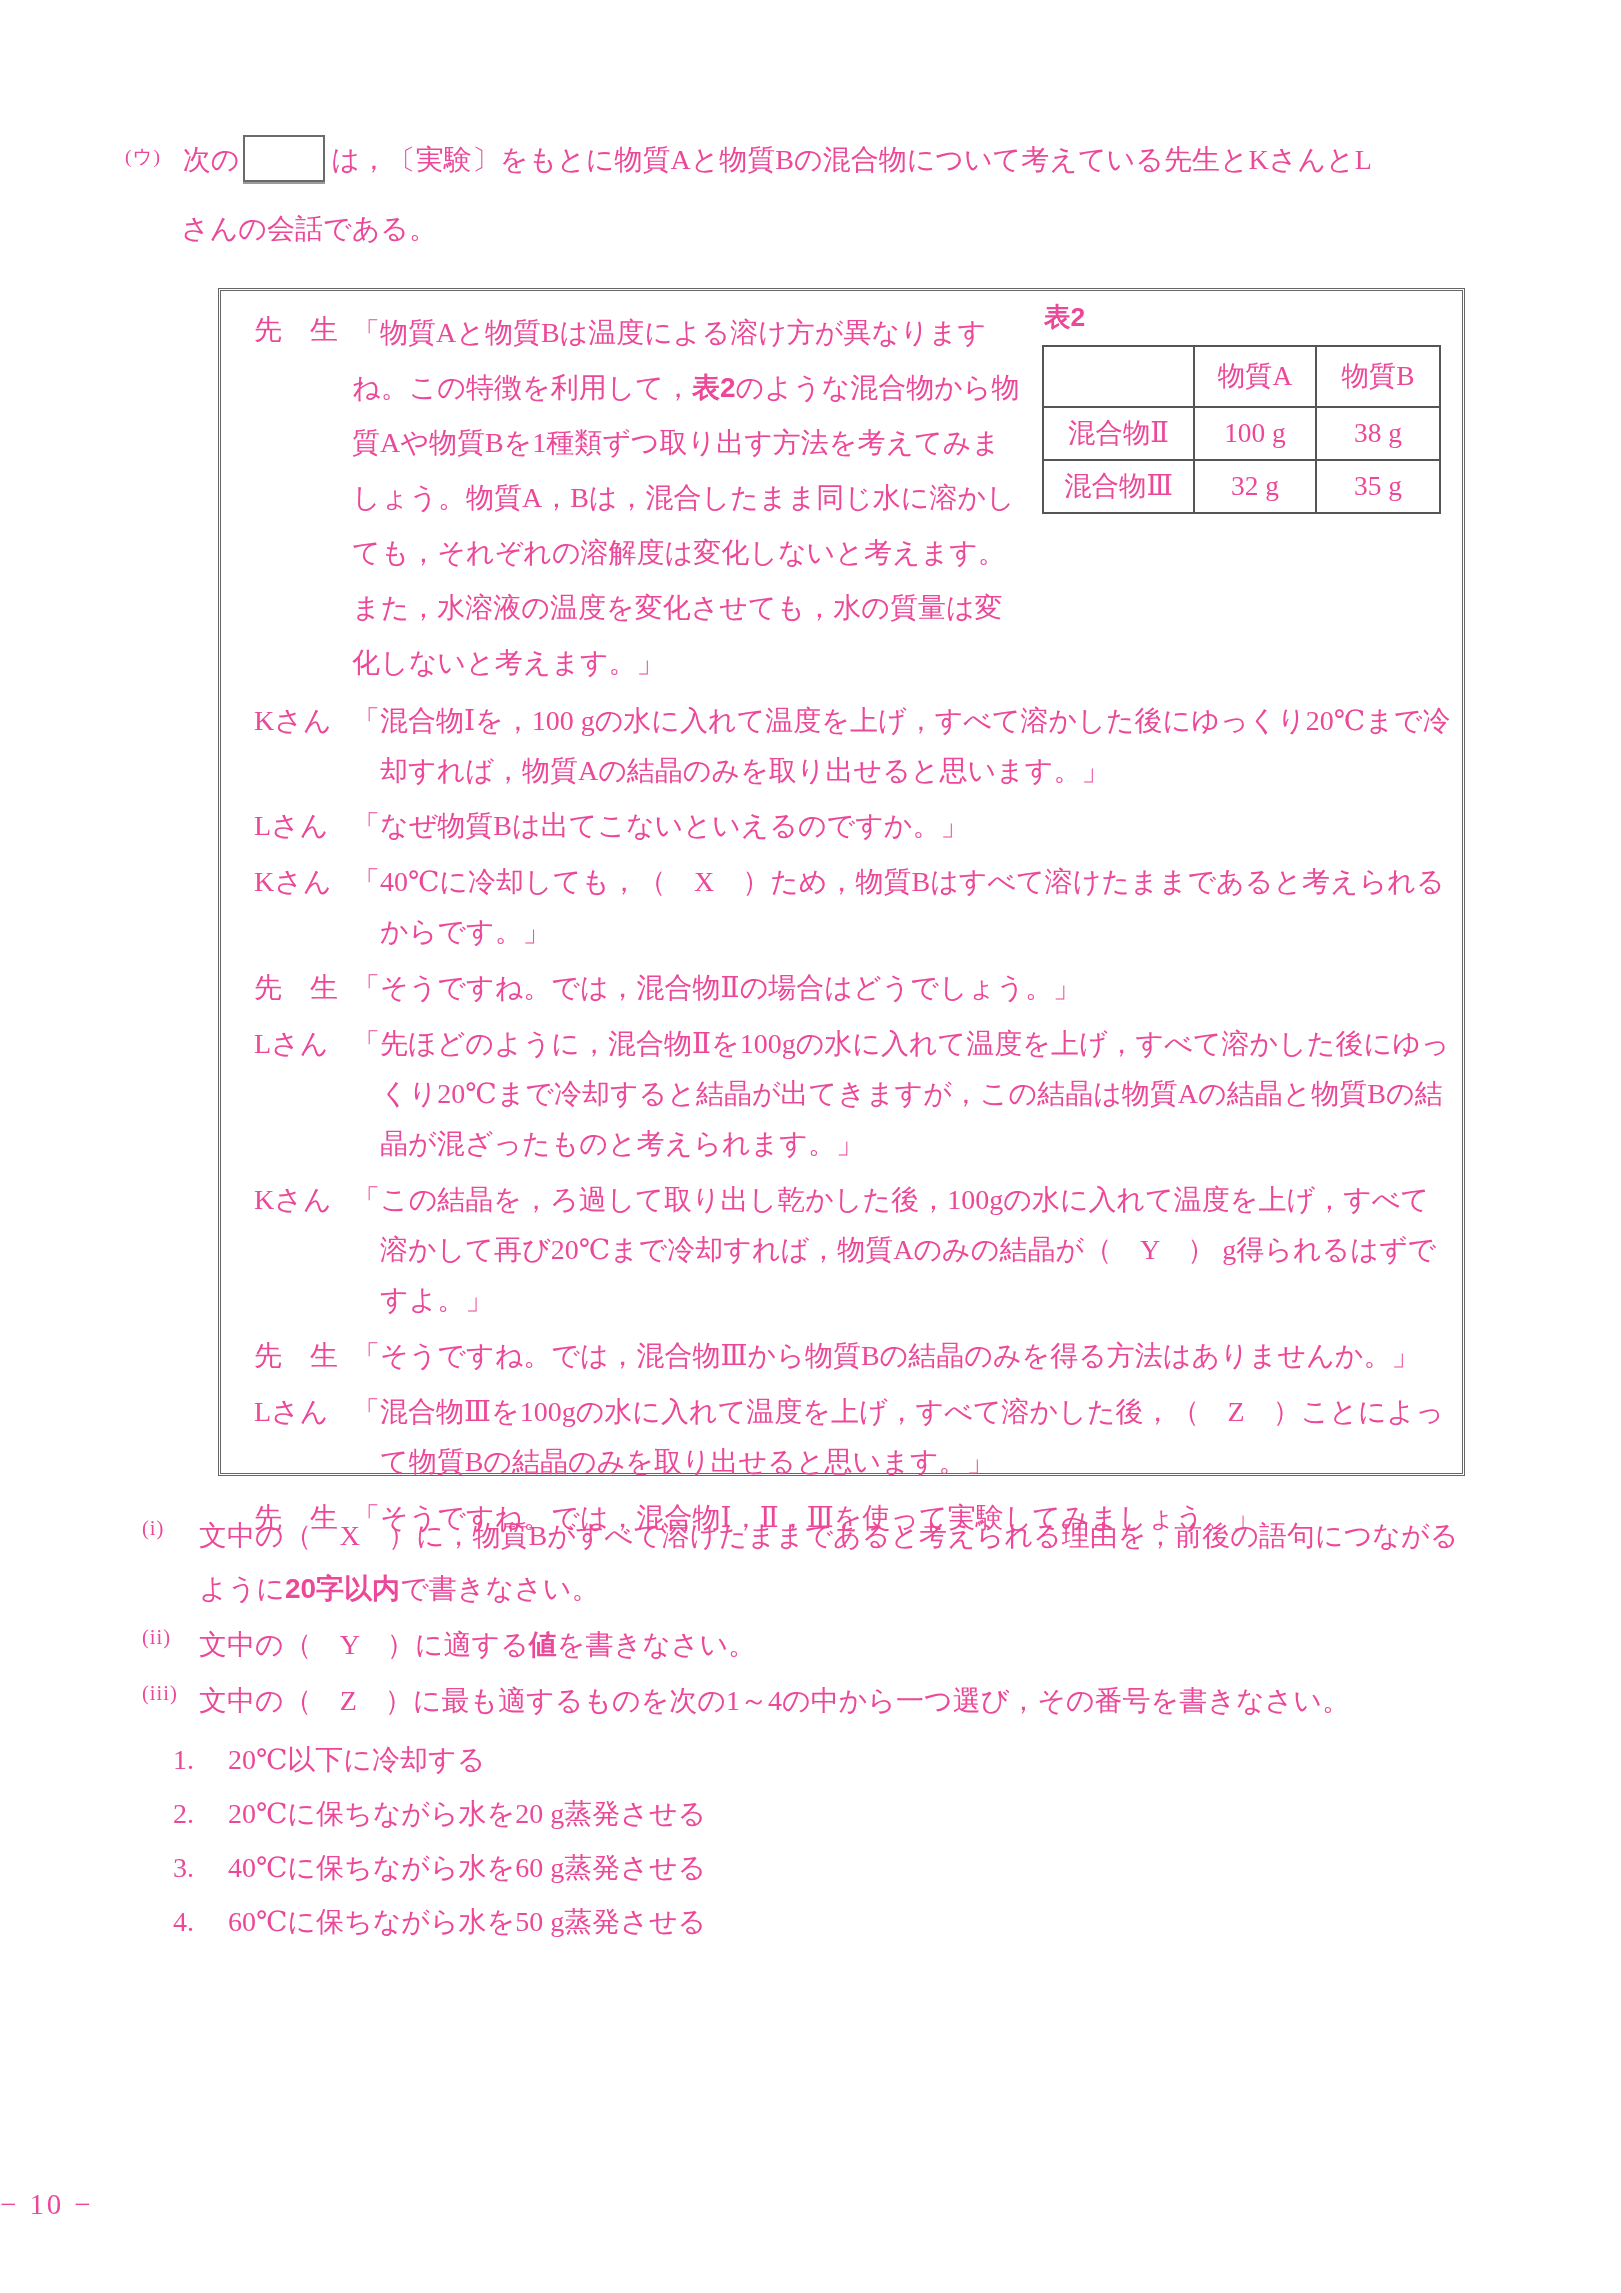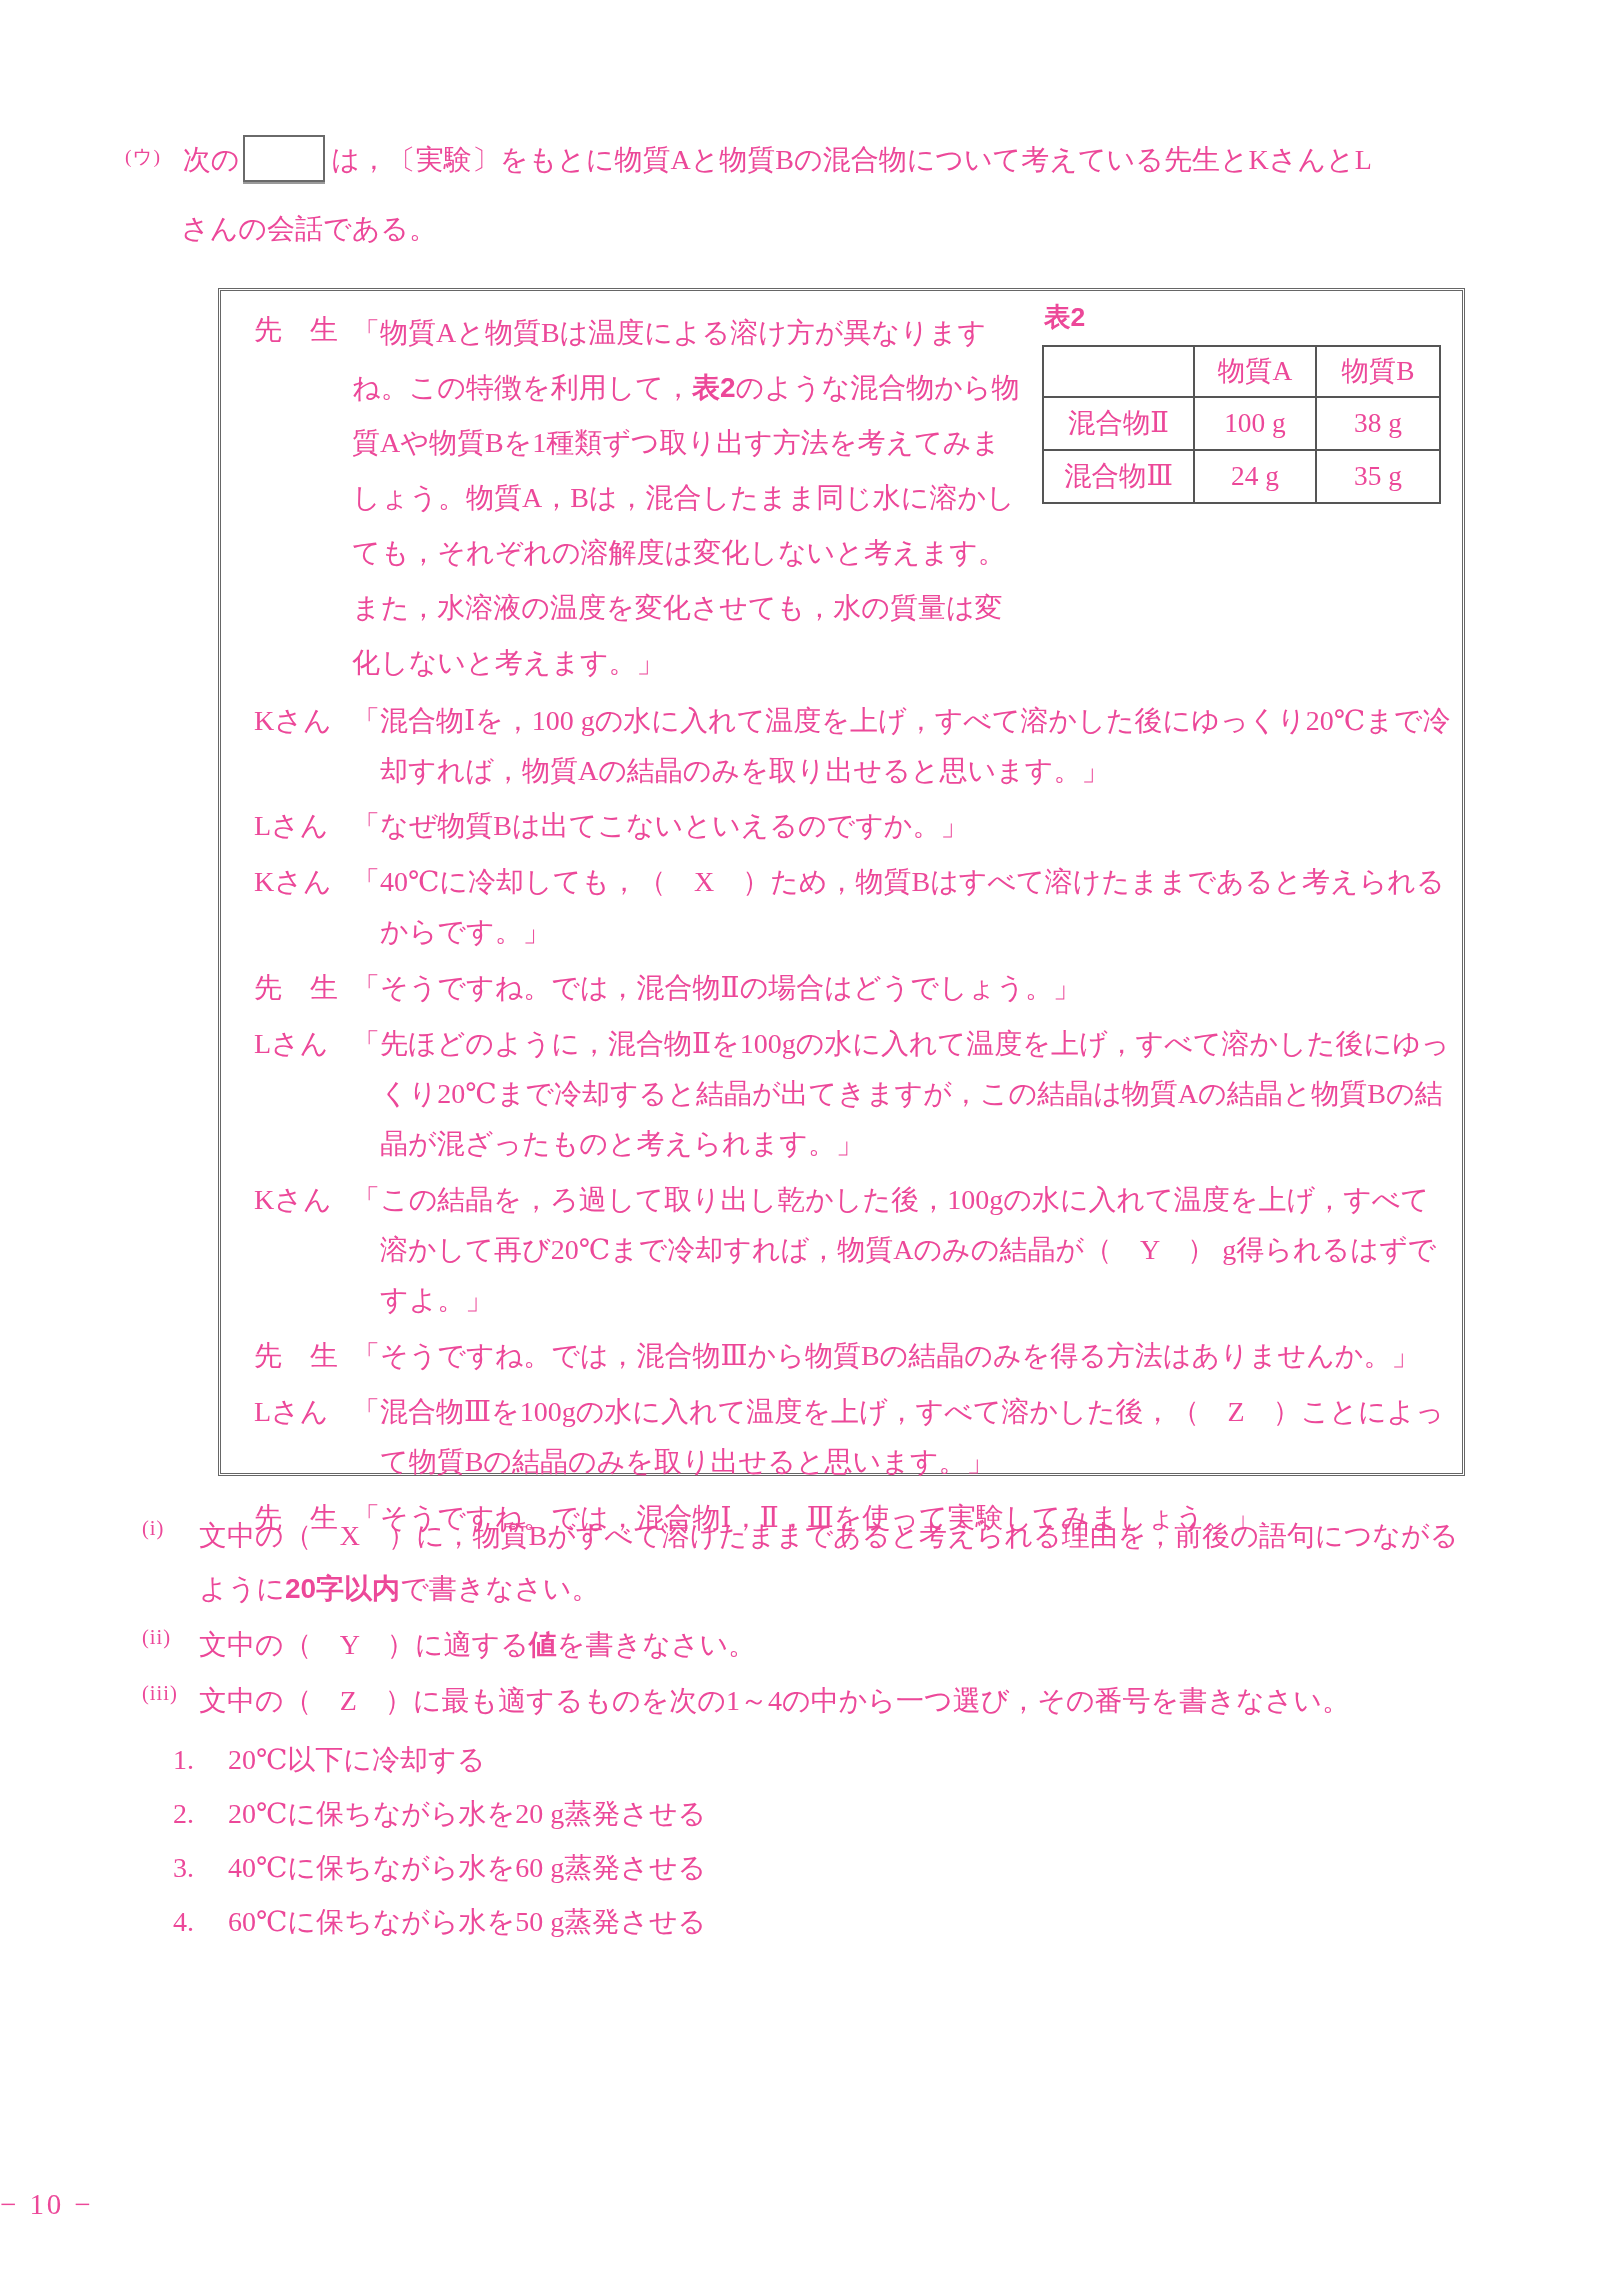--- a/index.html
+++ b/index.html
@@ -43,21 +43,21 @@
   .table-caption { font-size:26.5px; margin:0 0 9.8px 2px; }
   table.mix { border-collapse:collapse; background:#fff; }
   table.mix td, table.mix th {
     border:2px solid #555; font-weight:normal; font-size:27.4px;
     text-align:center; padding:0;
   }
   table.mix .c0 { width:149px; }
   table.mix .c1 { width:120px; }
   table.mix .c2 { width:122px; }
   table.mix tr { height:53px; }
-  table.mix tr.hdr { height:51px;padding-left:16px; }
+  table.mix tr.hdr { height:61px;padding-left:16px; }
 
   
   .questions { position:absolute; top:1509px; left:142px; width:1372px; }
   .q { display:flex; margin-bottom:2.9px; }
   .q-marker { flex:none; width:57px; font-size:20.6px; padding-top:7.8px; letter-spacing:1px; }
   .q-text { flex:none; width:1284px; line-height:53px; }
   .choices { margin:5.9px 0 0 31px; }
   .choice { display:flex; line-height:54px; }
   .choice-num { flex:none; width:55px; }
 
@@ -84,21 +84,21 @@
           <th class="c1">物質A</th>
           <th class="c2">物質B</th>
         </tr>
         <tr>
           <td class="c0">混合物Ⅱ</td>
           <td class="c1">100 g</td>
           <td class="c2">38 g</td>
         </tr>
         <tr>
           <td class="c0">混合物Ⅲ</td>
-          <td class="c1">24 g</td>
+          <td class="c1">32 g</td>
           <td class="c2">35 g</td>
         </tr>
       </tbody>
         </table>
     </div>
 
     <div class="entry entry-first">
       <div class="spk">先　生</div>
       <div class="txt"><span>「物質Aと物質Bは温度による溶け方が異なりますね。この特徴を利用して，</span><span class="g">表2</span><span>のような混合物から物質Aや物質Bを1種類ずつ取り出す方法を考えてみましょう。物質A，Bは，混合したまま同じ水に溶かしても，それぞれの溶解度は変化しないと考えます。また，水溶液の温度を変化させても，水の質量は変化しないと考えます。」</span></div>
     </div>

